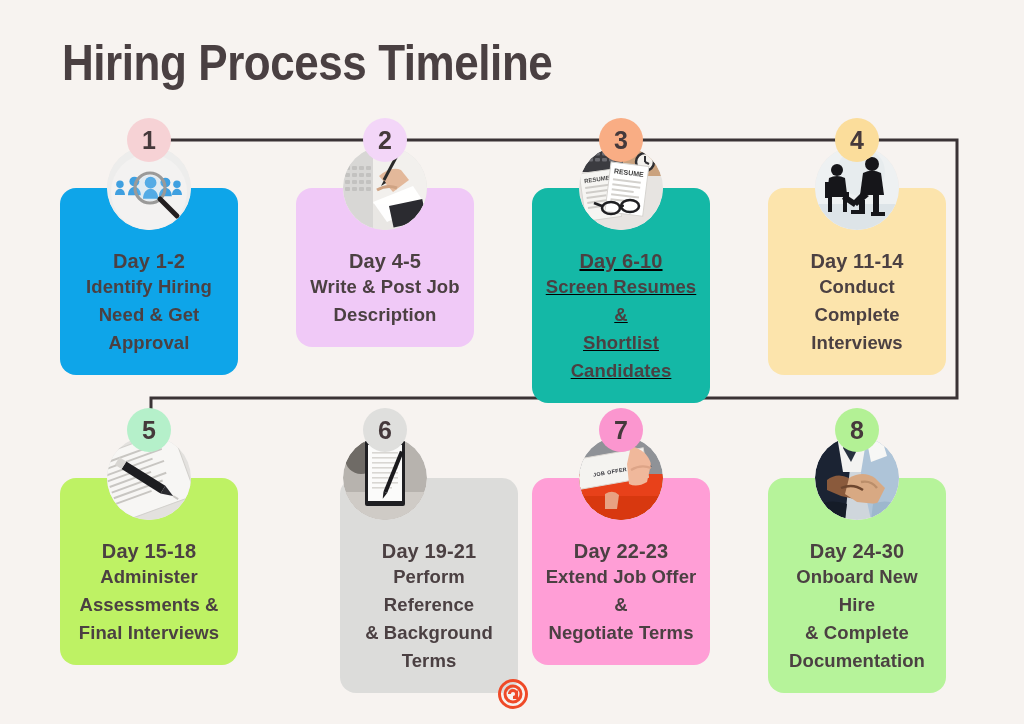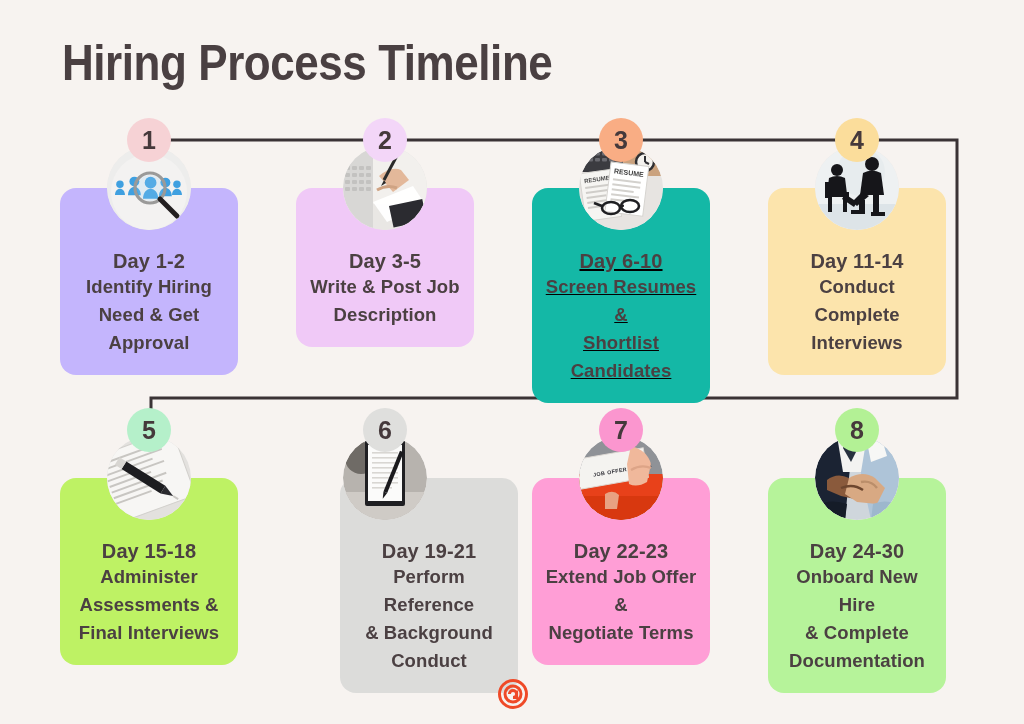--- a/index.html
+++ b/index.html
@@ -130,21 +130,21 @@
   <div class="page-title">Hiring Process Timeline</div>
 
   <svg id="connectors" viewBox="0 0 1024 724" xmlns="http://www.w3.org/2000/svg">
 
     <path d="M 151 140 L 957 140 L 957 398 L 151 398 L 151 430" fill="none" stroke="#3a3335" stroke-width="3" stroke-linecap="square" stroke-linejoin="miter"></path>
   </svg>
 
   <div id="steps-root">
       <div class="step" style="left: 60px; top: 118px;">
         <div class="step-badge" style="background: rgb(246, 210, 213);">1</div>
-        <div class="step-card" style="background: #c4b5fd;">
+        <div class="step-card" style="background: #0ea5e9;">
           <div class="step-day">Day 1-2</div>
           <div class="step-desc">
             <div>Identify Hiring</div>
             <div>Need &amp; Get</div>
             <div>Approval</div>
           </div>
         </div>
         <div class="step-icon">
     <svg viewBox="0 0 84 84" xmlns="http://www.w3.org/2000/svg">
       <defs>
@@ -180,21 +180,21 @@
         <circle cx="43" cy="42" r="15" fill="none" stroke="#9a9a99" stroke-width="3.2"></circle>
         <circle cx="43" cy="42" r="13" fill="#9fd3f5" fill-opacity="0.22"></circle>
         <line x1="53" y1="53" x2="70" y2="70" stroke="#231f20" stroke-width="5" stroke-linecap="round"></line>
       </g>
     </svg>
         </div>
       </div>
       <div class="step" style="left: 296px; top: 118px;">
         <div class="step-badge" style="background: rgb(243, 214, 248);">2</div>
         <div class="step-card" style="background: rgb(240, 201, 247);">
-          <div class="step-day">Day 3-5</div>
+          <div class="step-day">Day 4-5</div>
           <div class="step-desc">
             <div>Write &amp; Post Job</div>
             <div>Description</div>
           </div>
         </div>
         <div class="step-icon">
     <svg viewBox="0 0 84 84" xmlns="http://www.w3.org/2000/svg">
       <defs>
               <clipPath id="c2">
                 <circle cx="42" cy="42" r="42"></circle>
@@ -383,21 +383,21 @@
     </svg>
         </div>
       </div>
       <div class="step" style="left: 296px; top: 408px;">
         <div class="step-badge" style="background: rgb(223, 223, 221);">6</div>
         <div class="step-card" style="background: rgb(220, 220, 218); margin-left: 44px;">
           <div class="step-day">Day 19-21</div>
           <div class="step-desc">
             <div>Perform Reference</div>
             <div>&amp; Background</div>
-            <div>Conduct</div>
+            <div>Terms</div>
           </div>
         </div>
         <div class="step-icon">
     <svg viewBox="0 0 84 84" xmlns="http://www.w3.org/2000/svg">
       <defs>
               <clipPath id="c6">
                 <circle cx="42" cy="42" r="42"></circle>
               </clipPath>
             </defs>
       <g clip-path="url(#c6)">

